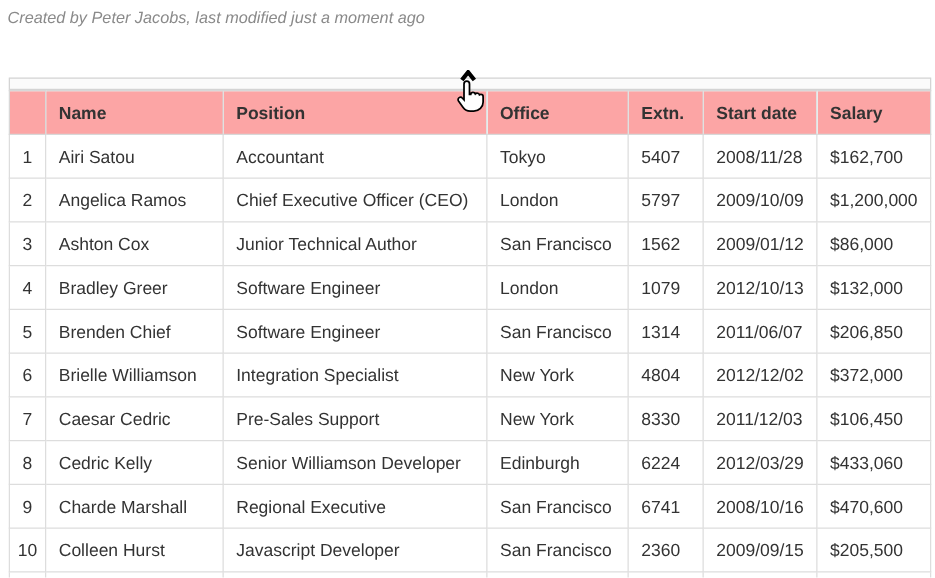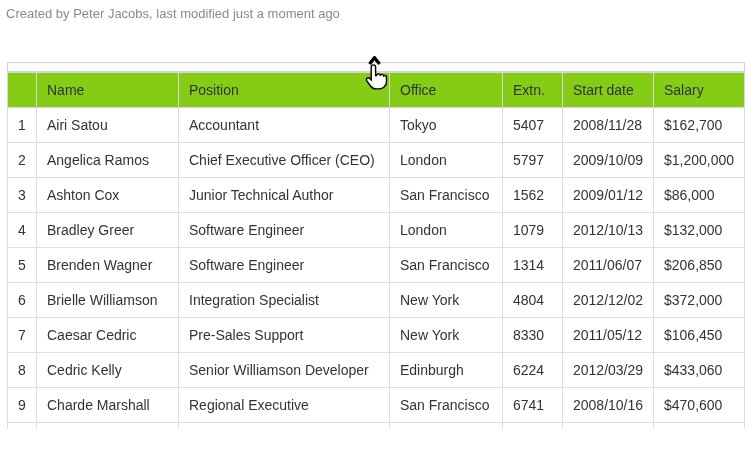--- a/index.html
+++ b/index.html
@@ -18,20 +18,21 @@
     font-size: 28px;
     font-weight: 400;
     color: #2b2b2b;
     line-height: 34px;
   }
   p.page-subtitle {
     margin: 5px 0 0 1px;
     font-size: 13px;
     color: #8a8a8a;
     line-height: 15px;
+    font-style: italic;
   }
   .table-zone { position: absolute; left: 7px; top: 62px; width: 738px; }
   .top-strip {
     height: 10px;
     background: #fbfbfb;
     border: 1px solid #d4d4d4;
   }
   table.employee-table {
     border-collapse: collapse;
     width: 100%;
@@ -42,22 +43,22 @@
   th, td {
     border: 1px solid #dddddd;
     padding: 8px 10px;
     text-align: left;
     white-space: nowrap;
     overflow: hidden;
     line-height: 18px;
     background: #ffffff;
   }
   th {
-    background: #84cc16;
-    font-weight: normal;
+    background: #fca5a5;
+    font-weight: bold;
     border-color: #d8d8d8;
     color: #333333;
     cursor: pointer;
   }
   th.col-index, td.col-index { text-align: center; padding-left: 4px; padding-right: 4px; }
   tr.partial-row td { height: 6px; padding: 0; border-bottom: none; }
   .mouse-cursor {
     position: absolute;
     left: 360px; top: 56px;
     width: 30px; height: 38px;
@@ -131,21 +132,21 @@
     <td>Bradley Greer</td>
     <td>Software Engineer</td>
     <td>London</td>
     <td>1079</td>
     <td>2012/10/13</td>
     <td>$132,000</td>
   </tr>
 
   <tr>
     <td class="col-index">5</td>
-    <td>Brenden Wagner</td>
+    <td>Brenden Chief</td>
     <td>Software Engineer</td>
     <td>San Francisco</td>
     <td>1314</td>
     <td>2011/06/07</td>
     <td>$206,850</td>
   </tr>
 
   <tr>
     <td class="col-index">6</td>
     <td>Brielle Williamson</td>
@@ -155,21 +156,21 @@
     <td>2012/12/02</td>
     <td>$372,000</td>
   </tr>
 
   <tr>
     <td class="col-index">7</td>
     <td>Caesar Cedric</td>
     <td>Pre-Sales Support</td>
     <td>New York</td>
     <td>8330</td>
-    <td>2011/05/12</td>
+    <td>2011/12/03</td>
     <td>$106,450</td>
   </tr>
 
   <tr>
     <td class="col-index">8</td>
     <td>Cedric Kelly</td>
     <td>Senior Williamson Developer</td>
     <td>Edinburgh</td>
     <td>6224</td>
     <td>2012/03/29</td>
@@ -179,20 +180,29 @@
   <tr>
     <td class="col-index">9</td>
     <td>Charde Marshall</td>
     <td>Regional Executive</td>
     <td>San Francisco</td>
     <td>6741</td>
     <td>2008/10/16</td>
     <td>$470,600</td>
   </tr>
 
+  <tr>
+    <td class="col-index">10</td>
+    <td>Colleen Hurst</td>
+    <td>Javascript Developer</td>
+    <td>San Francisco</td>
+    <td>2360</td>
+    <td>2009/09/15</td>
+    <td>$205,500</td>
+  </tr>
 </tbody>
     <tbody>
       <tr class="partial-row">
         <td class="col-index"></td>
         <td></td>
         <td></td>
         <td></td>
         <td></td>
         <td></td>
         <td></td>

